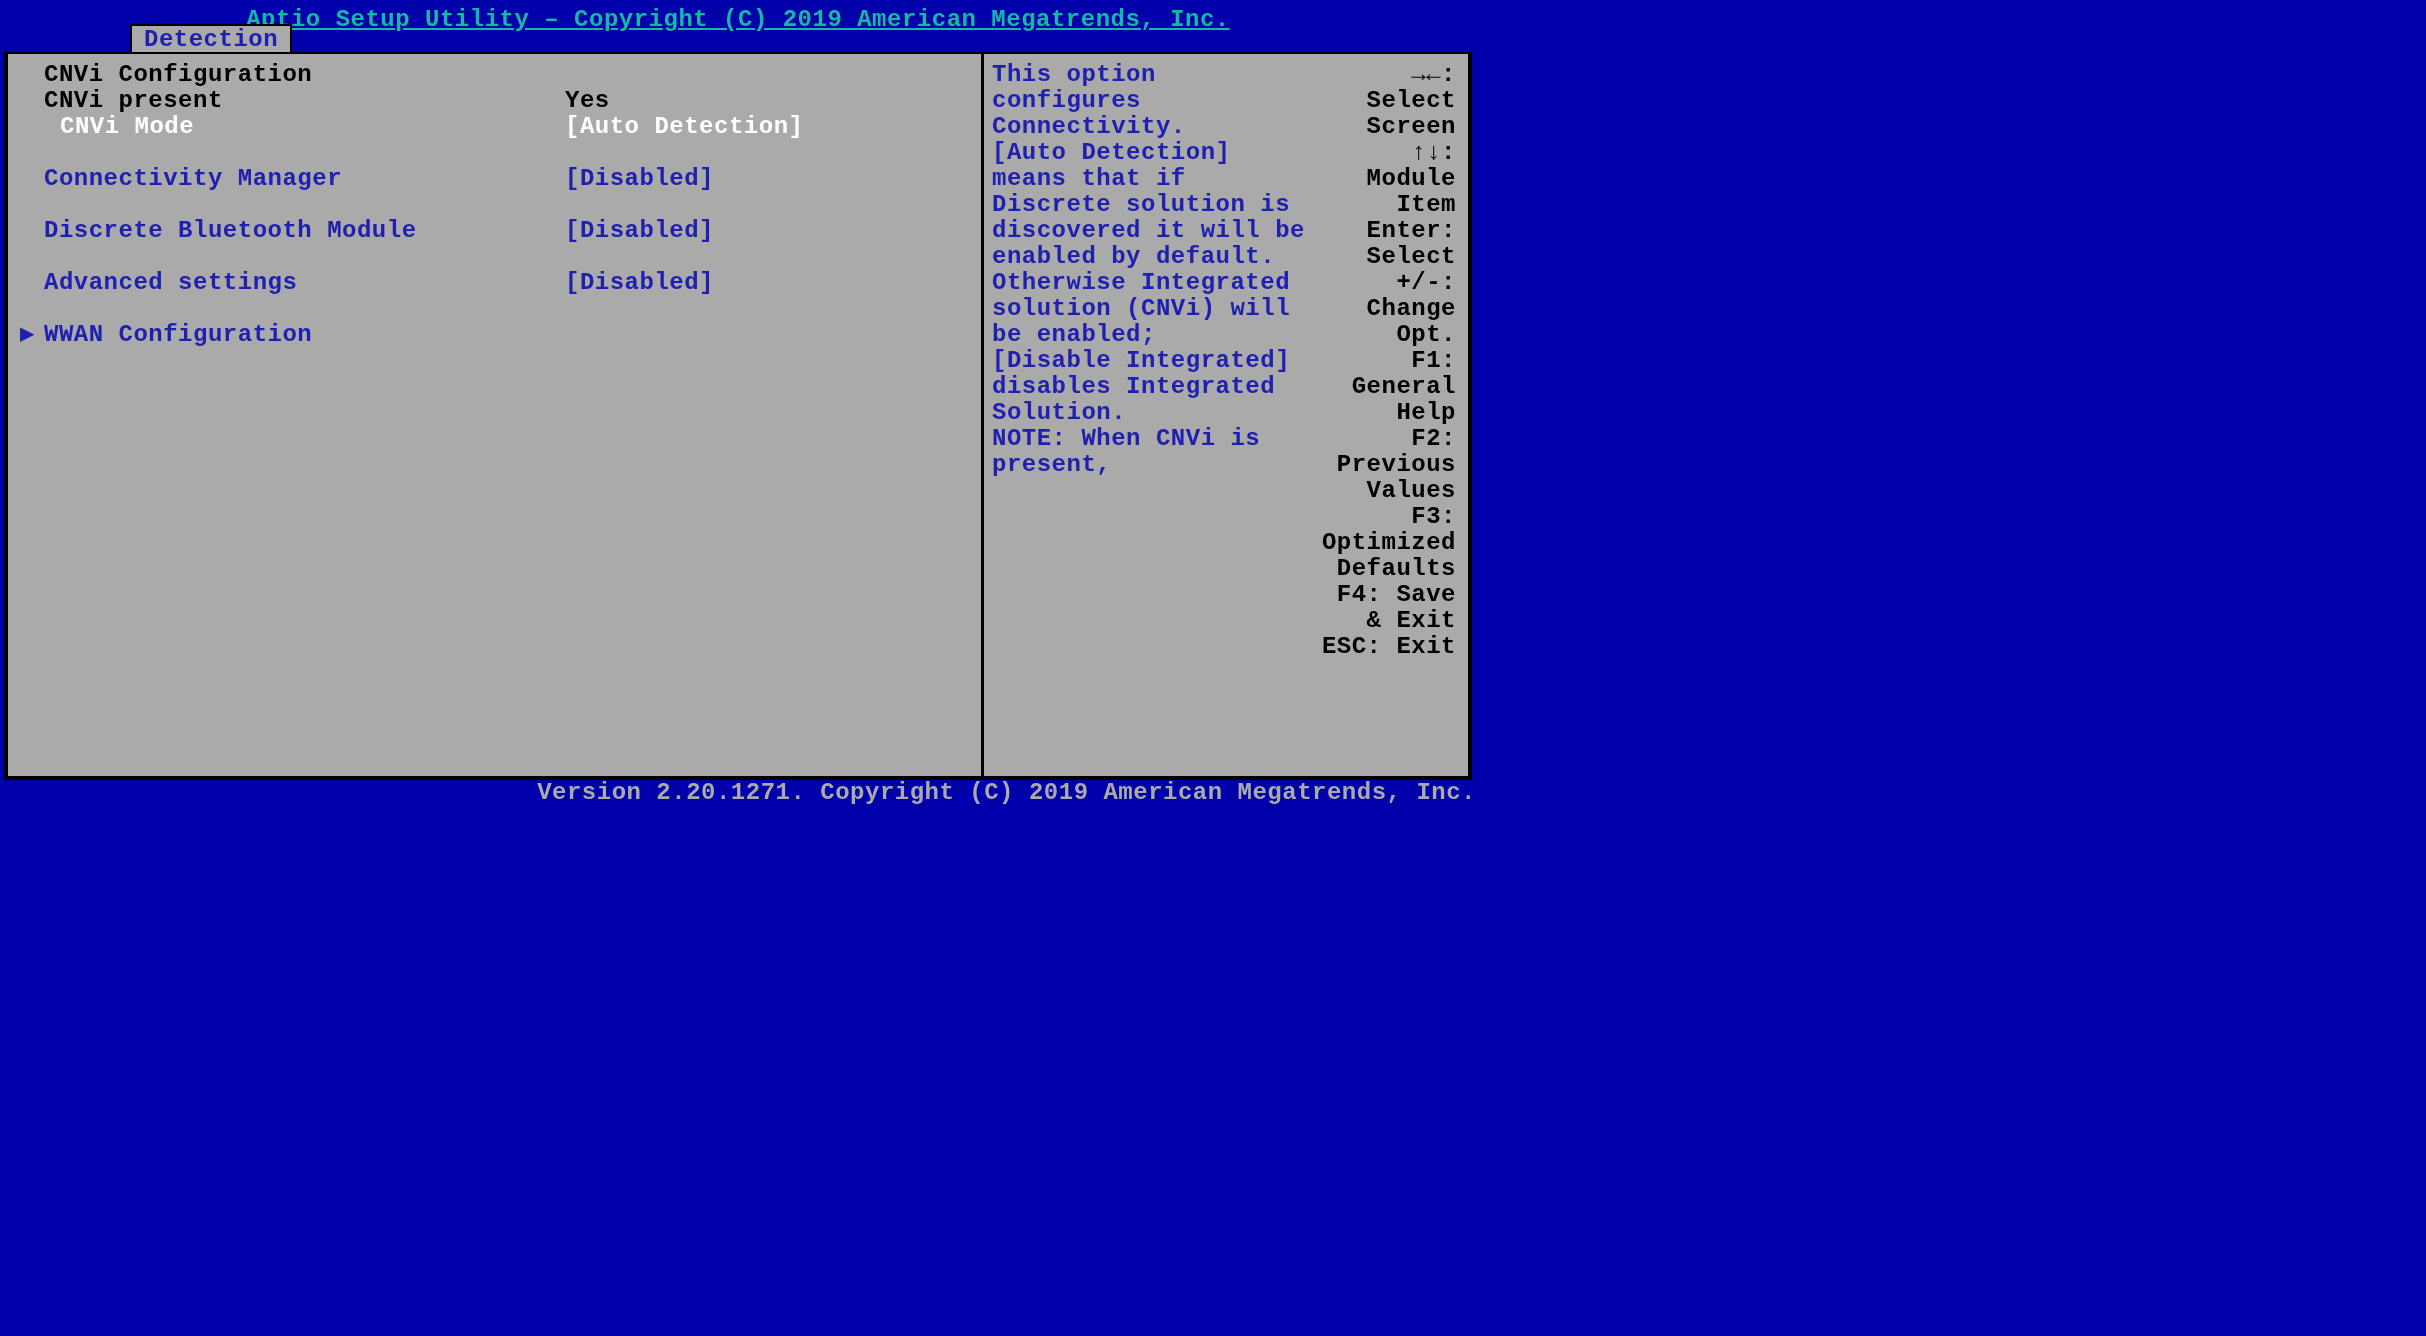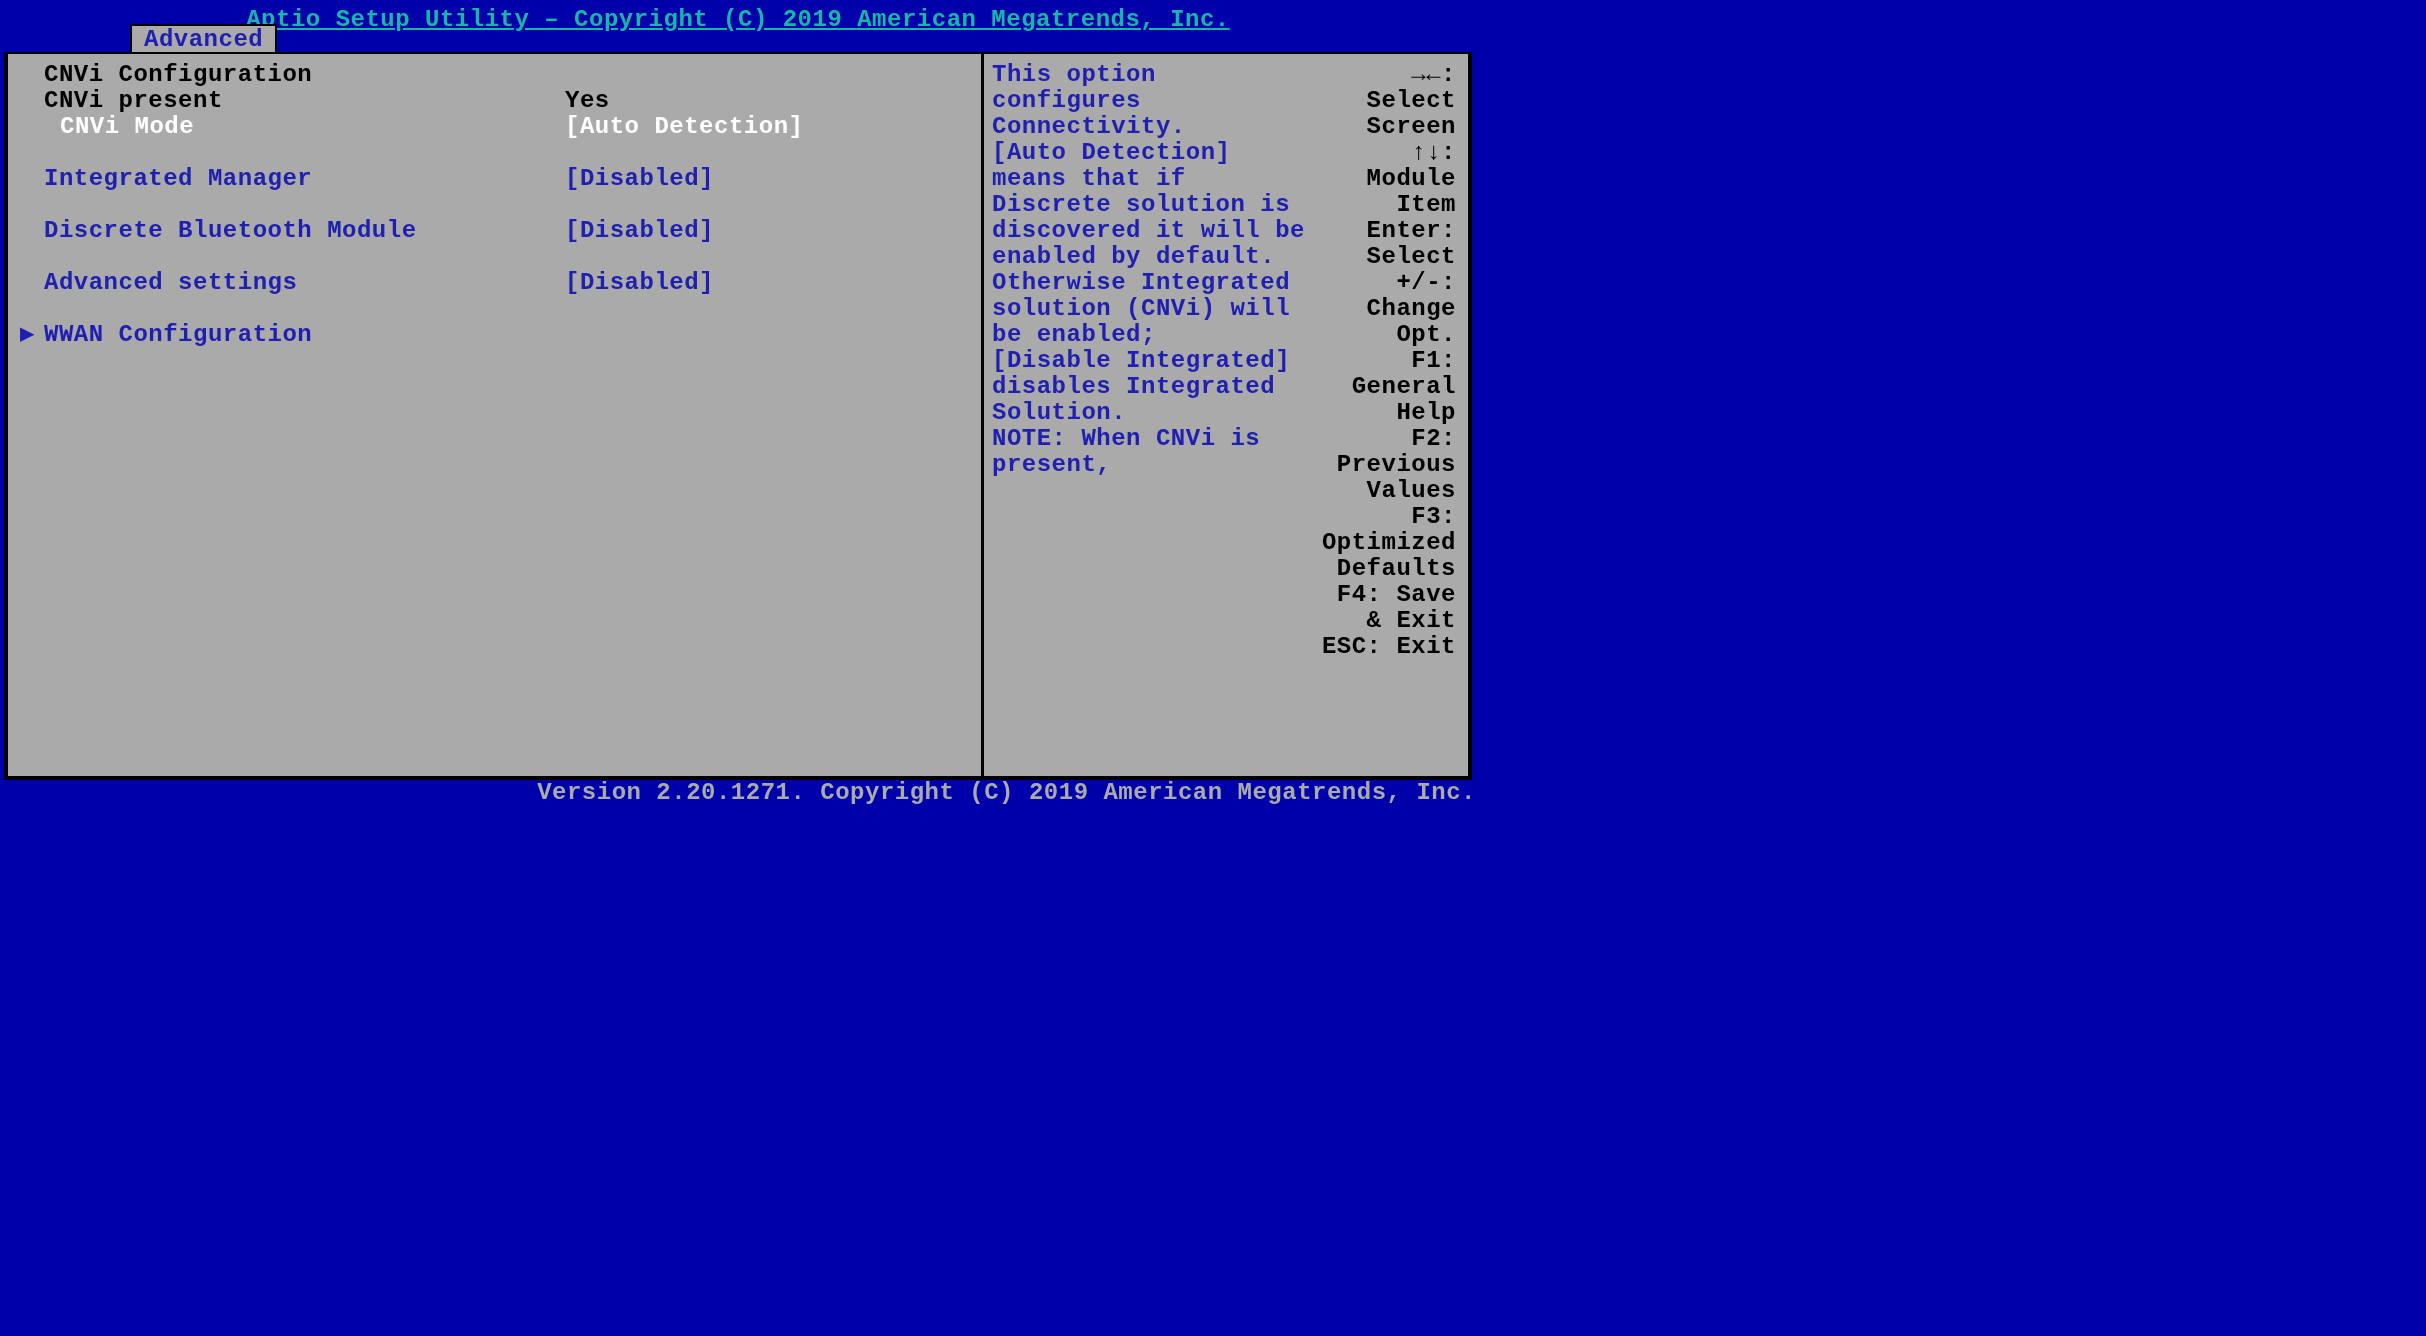--- a/index.html
+++ b/index.html
@@ -125,21 +125,21 @@
       display: inline-block;
       width: 38px;
     }
   </style>
 </head>
 <body>
 
 <div class="header">Aptio Setup Utility – Copyright (C) 2019 American Megatrends, Inc.</div>
 
 <div class="tab-bar">
-  <div class="tab">Advanced</div>
+  <div class="tab">Detection</div>
 </div>
 
 <div class="main">
   <div class="left-panel">
 
     <div class="setting-row black-text">
       <span class="setting-label">CNVi Configuration</span>
       <span class="setting-value"></span>
     </div>
 
@@ -150,21 +150,21 @@
 
     <div class="setting-row selected-row">
       <span class="setting-label indented">CNVi Mode</span>
       <span class="setting-value">[Auto Detection]</span>
     </div>
 
 
     <div class="spacer"></div>
 
     <div class="setting-row blue-text">
-      <span class="setting-label">Integrated Manager</span>
+      <span class="setting-label">Connectivity Manager</span>
       <span class="setting-value">[Disabled]</span>
     </div>
 
     <div class="spacer"></div>
 
     <div class="setting-row blue-text">
       <span class="setting-label">Discrete Bluetooth Module</span>
       <span class="setting-value">[Disabled]</span>
     </div>
 

